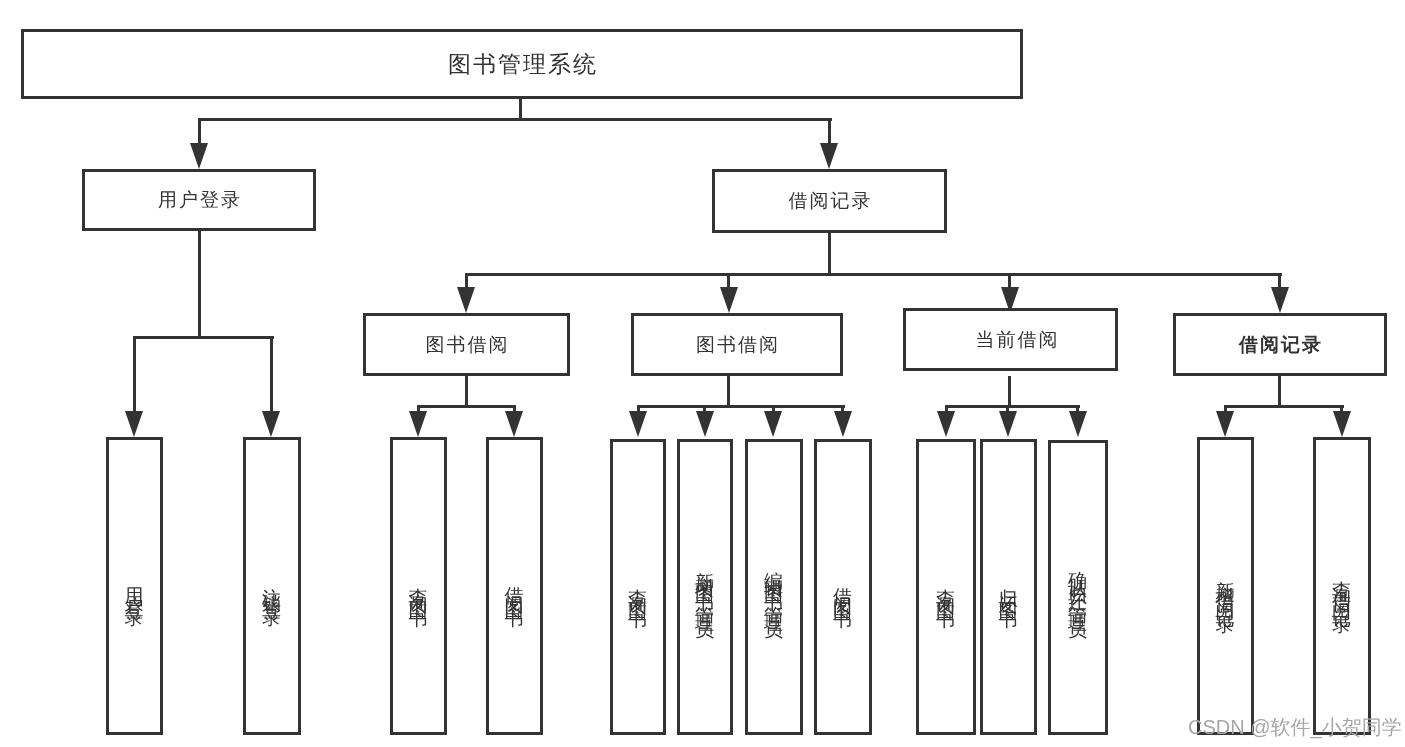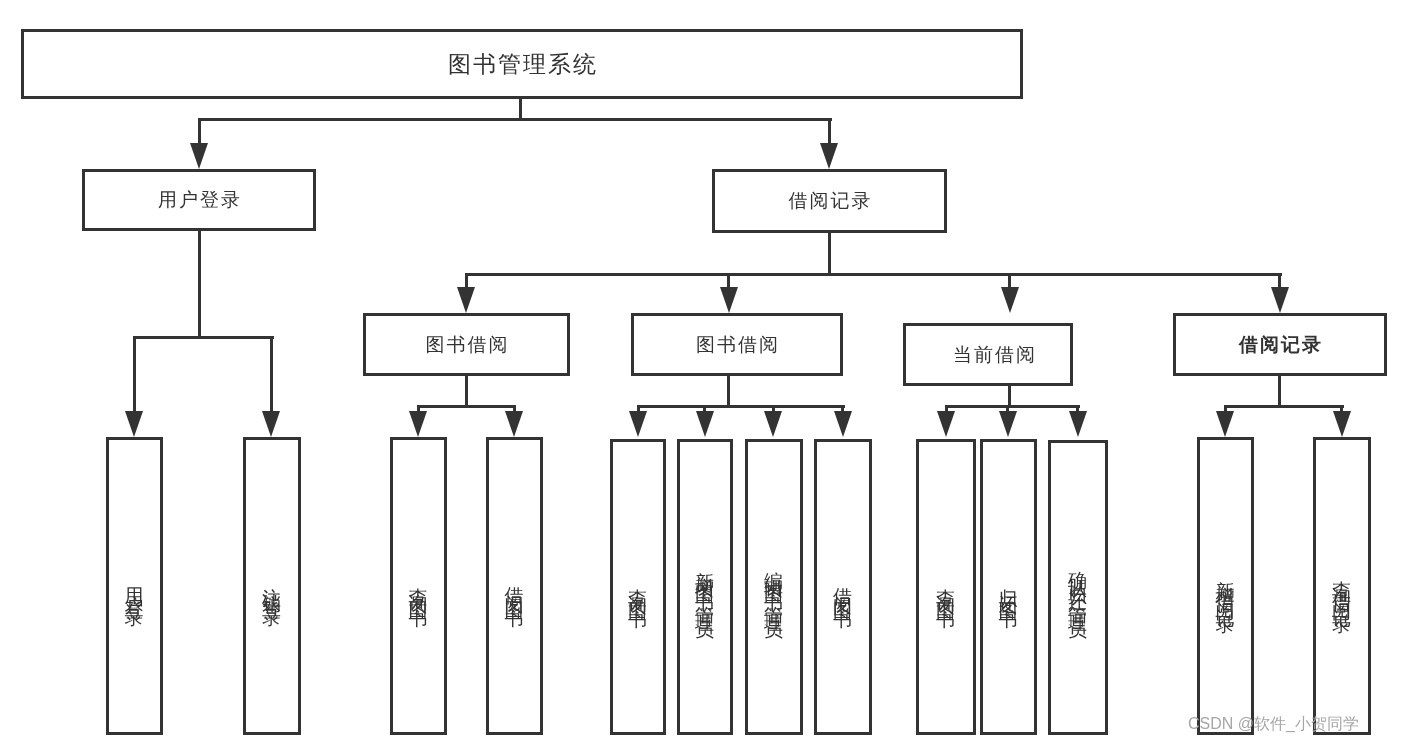--- a/index.html
+++ b/index.html
@@ -43,21 +43,21 @@
     width: 0;
     height: 0;
     border-left: 9px solid transparent;
     border-right: 9px solid transparent;
     border-top: 26px solid var(--line, #333333);
   }
   .watermark {
     position: absolute;
     left: 1188px;
     top: 714px;
-    font-size: 16px;
+    font-size: 20px;
     color: var(--wm, #a6a6a6);
     white-space: nowrap;
   }
 </style>
 </head>
 <body>
 
 <div class="canvas" style="--bg: #ffffff; --line: #333333; --boxfill: #ffffff; --text: #333333; --wm: #a6a6a6;">
   <div id="lines-layer">
       <div class="line" style="left: 519px; top: 68px; width: 3px; height: 52px;"></div>
@@ -124,21 +124,21 @@
       </div>
       <div class="node" style="left: 712px; top: 169px; width: 235px; height: 64px;">
         <span class="lbl">借阅记录</span>
       </div>
       <div class="node" style="left: 363px; top: 313px; width: 207px; height: 63px;">
         <span class="lbl">图书借阅</span>
       </div>
       <div class="node" style="left: 623px; top: 313px; width: 212px; height: 63px; margin-left: 8px;">
         <span class="lbl">图书借阅</span>
       </div>
-      <div class="node" style="left: 903px; top: 323px; width: 170px; height: 63px; padding-left: 12px;">
+      <div class="node" style="left: 903px; top: 308px; width: 215px; height: 63px; padding-left: 12px;">
         <span class="lbl">当前借阅</span>
       </div>
       <div class="node" style="left: 1173px; top: 313px; width: 214px; height: 63px; font-weight: bold;">
         <span class="lbl">借阅记录</span>
       </div>
       <div class="node vertical" style="left: 106px; top: 437px; width: 57px; height: 298px;">
         <span class="lbl">用户登录</span>
       </div>
       <div class="node vertical" style="left: 243px; top: 437px; width: 58px; height: 298px;">
         <span class="lbl">注销登录</span>

